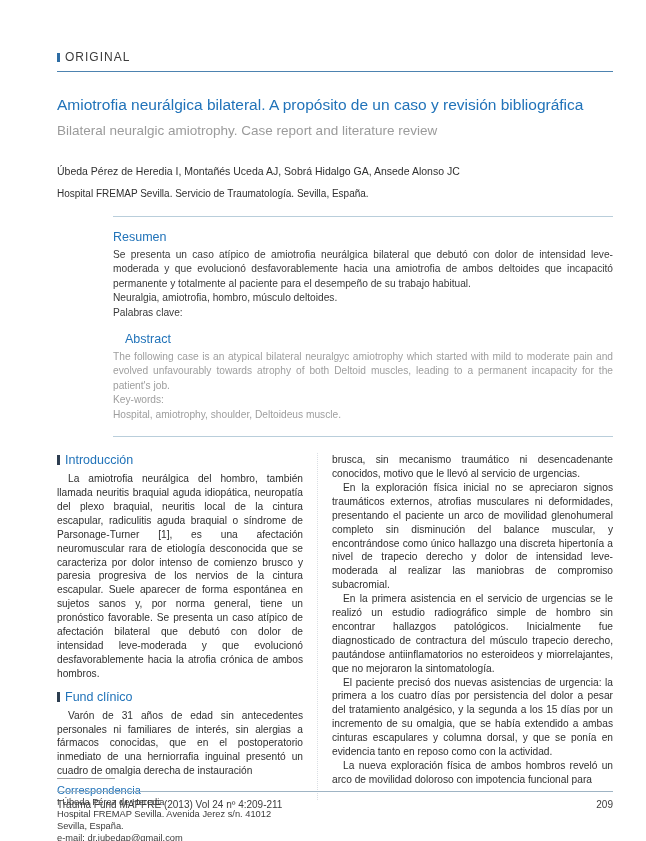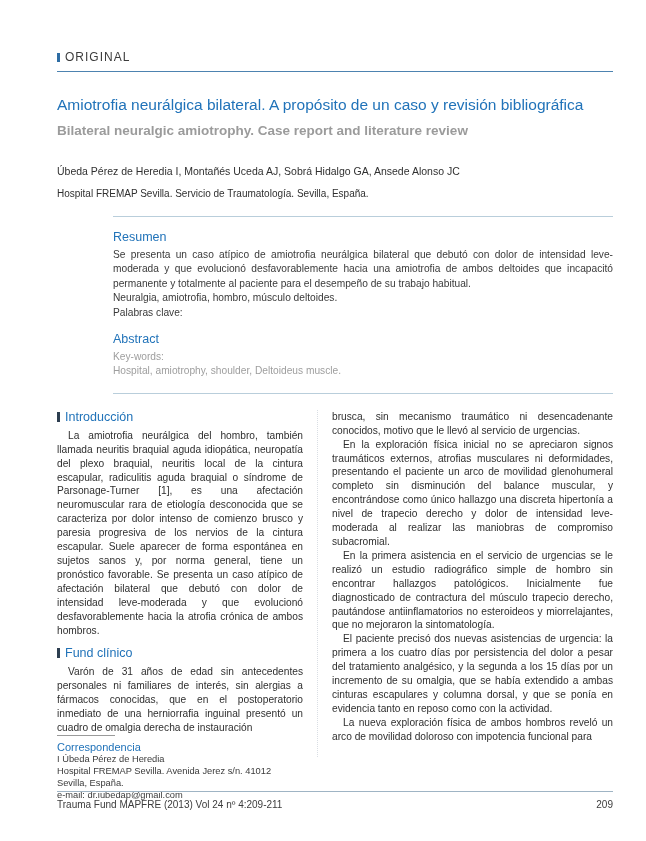--- a/index.html
+++ b/index.html
@@ -13,21 +13,21 @@
     font-family:"Liberation Sans", sans-serif;
     color:#2f2f2f;
     overflow:hidden;
   }
   
   .kicker-row { display:flex; align-items:center; gap:5px; border-bottom:1px solid #4d83b0; padding-bottom:7px; }
   .kicker-bar { width:3px; height:9px; background:#2e6da4; flex:0 0 auto; }
   .kicker-label { font-size:12px; letter-spacing:1px; color:#3c3c3c; }
 
   .title { color:#2173b9; font-size:15.5px; font-weight:400; margin-top:24px; }
-  .subtitle { color:#9b9b9b; font-size:13.5px; font-weight:700; margin-top:9px; }
+  .subtitle { color:#9b9b9b; font-size:13.5px; font-weight:400; margin-top:9px; }
   .authors { font-size:10.5px; color:#303030; margin-top:27px; }
   .affiliation { font-size:10px; color:#303030; margin-top:11px; }
 
   
   .abstract-block {
     margin-left:56px; margin-top:17px;
     border-top:1px solid #b9cedb; border-bottom:1px solid #b9cedb;
     padding:7px 0 14px 0;
   }
   .abs-heading { color:#2173b9; font-size:12.5px; font-weight:400; margin:6px 0 4px 0; }
@@ -78,21 +78,22 @@
 
   <div class="authors">Úbeda Pérez de Heredia I, Montañés Uceda AJ, Sobrá Hidalgo GA, Ansede Alonso JC</div>
   <div class="affiliation">Hospital FREMAP Sevilla. Servicio de Traumatología. Sevilla, España.</div>
 
   <div class="abstract-block">
     <div class="abs-heading">Resumen</div>
     <p class="abs-text">Se presenta un caso atípico de amiotrofia neurálgica bilateral que debutó con dolor de intensidad leve-moderada y que evolucionó desfavorablemente hacia una amiotrofia de ambos deltoides que incapacitó permanente y totalmente al paciente para el desempeño de su trabajo habitual.</p>
     <p class="abs-line">Neuralgia, amiotrofia, hombro, músculo deltoides.</p>
     <p class="abs-line">Palabras clave:</p>
 
-    <div class="abs-heading" style="margin-top:12px;">Abstract</div>
+    <div class="abs-heading" style="margin-top:12px;margin-left:12px;">Abstract</div>
+    <p class="abs-text gray">The following case is an atypical bilateral neuralgyc amiotrophy which started with mild to moderate pain and evolved unfavourably towards atrophy of both Deltoid muscles, leading to a permanent incapacity for the patient's job.</p>
     <p class="abs-line gray">Key-words:</p>
     <p class="abs-line gray">Hospital, amiotrophy, shoulder, Deltoideus muscle.</p>
   </div>
 
   <div class="columns">
 
     <div class="col-left">
       <div class="sec-heading">
         <span class="sec-bar"></span>
         <span>Introducción</span>

